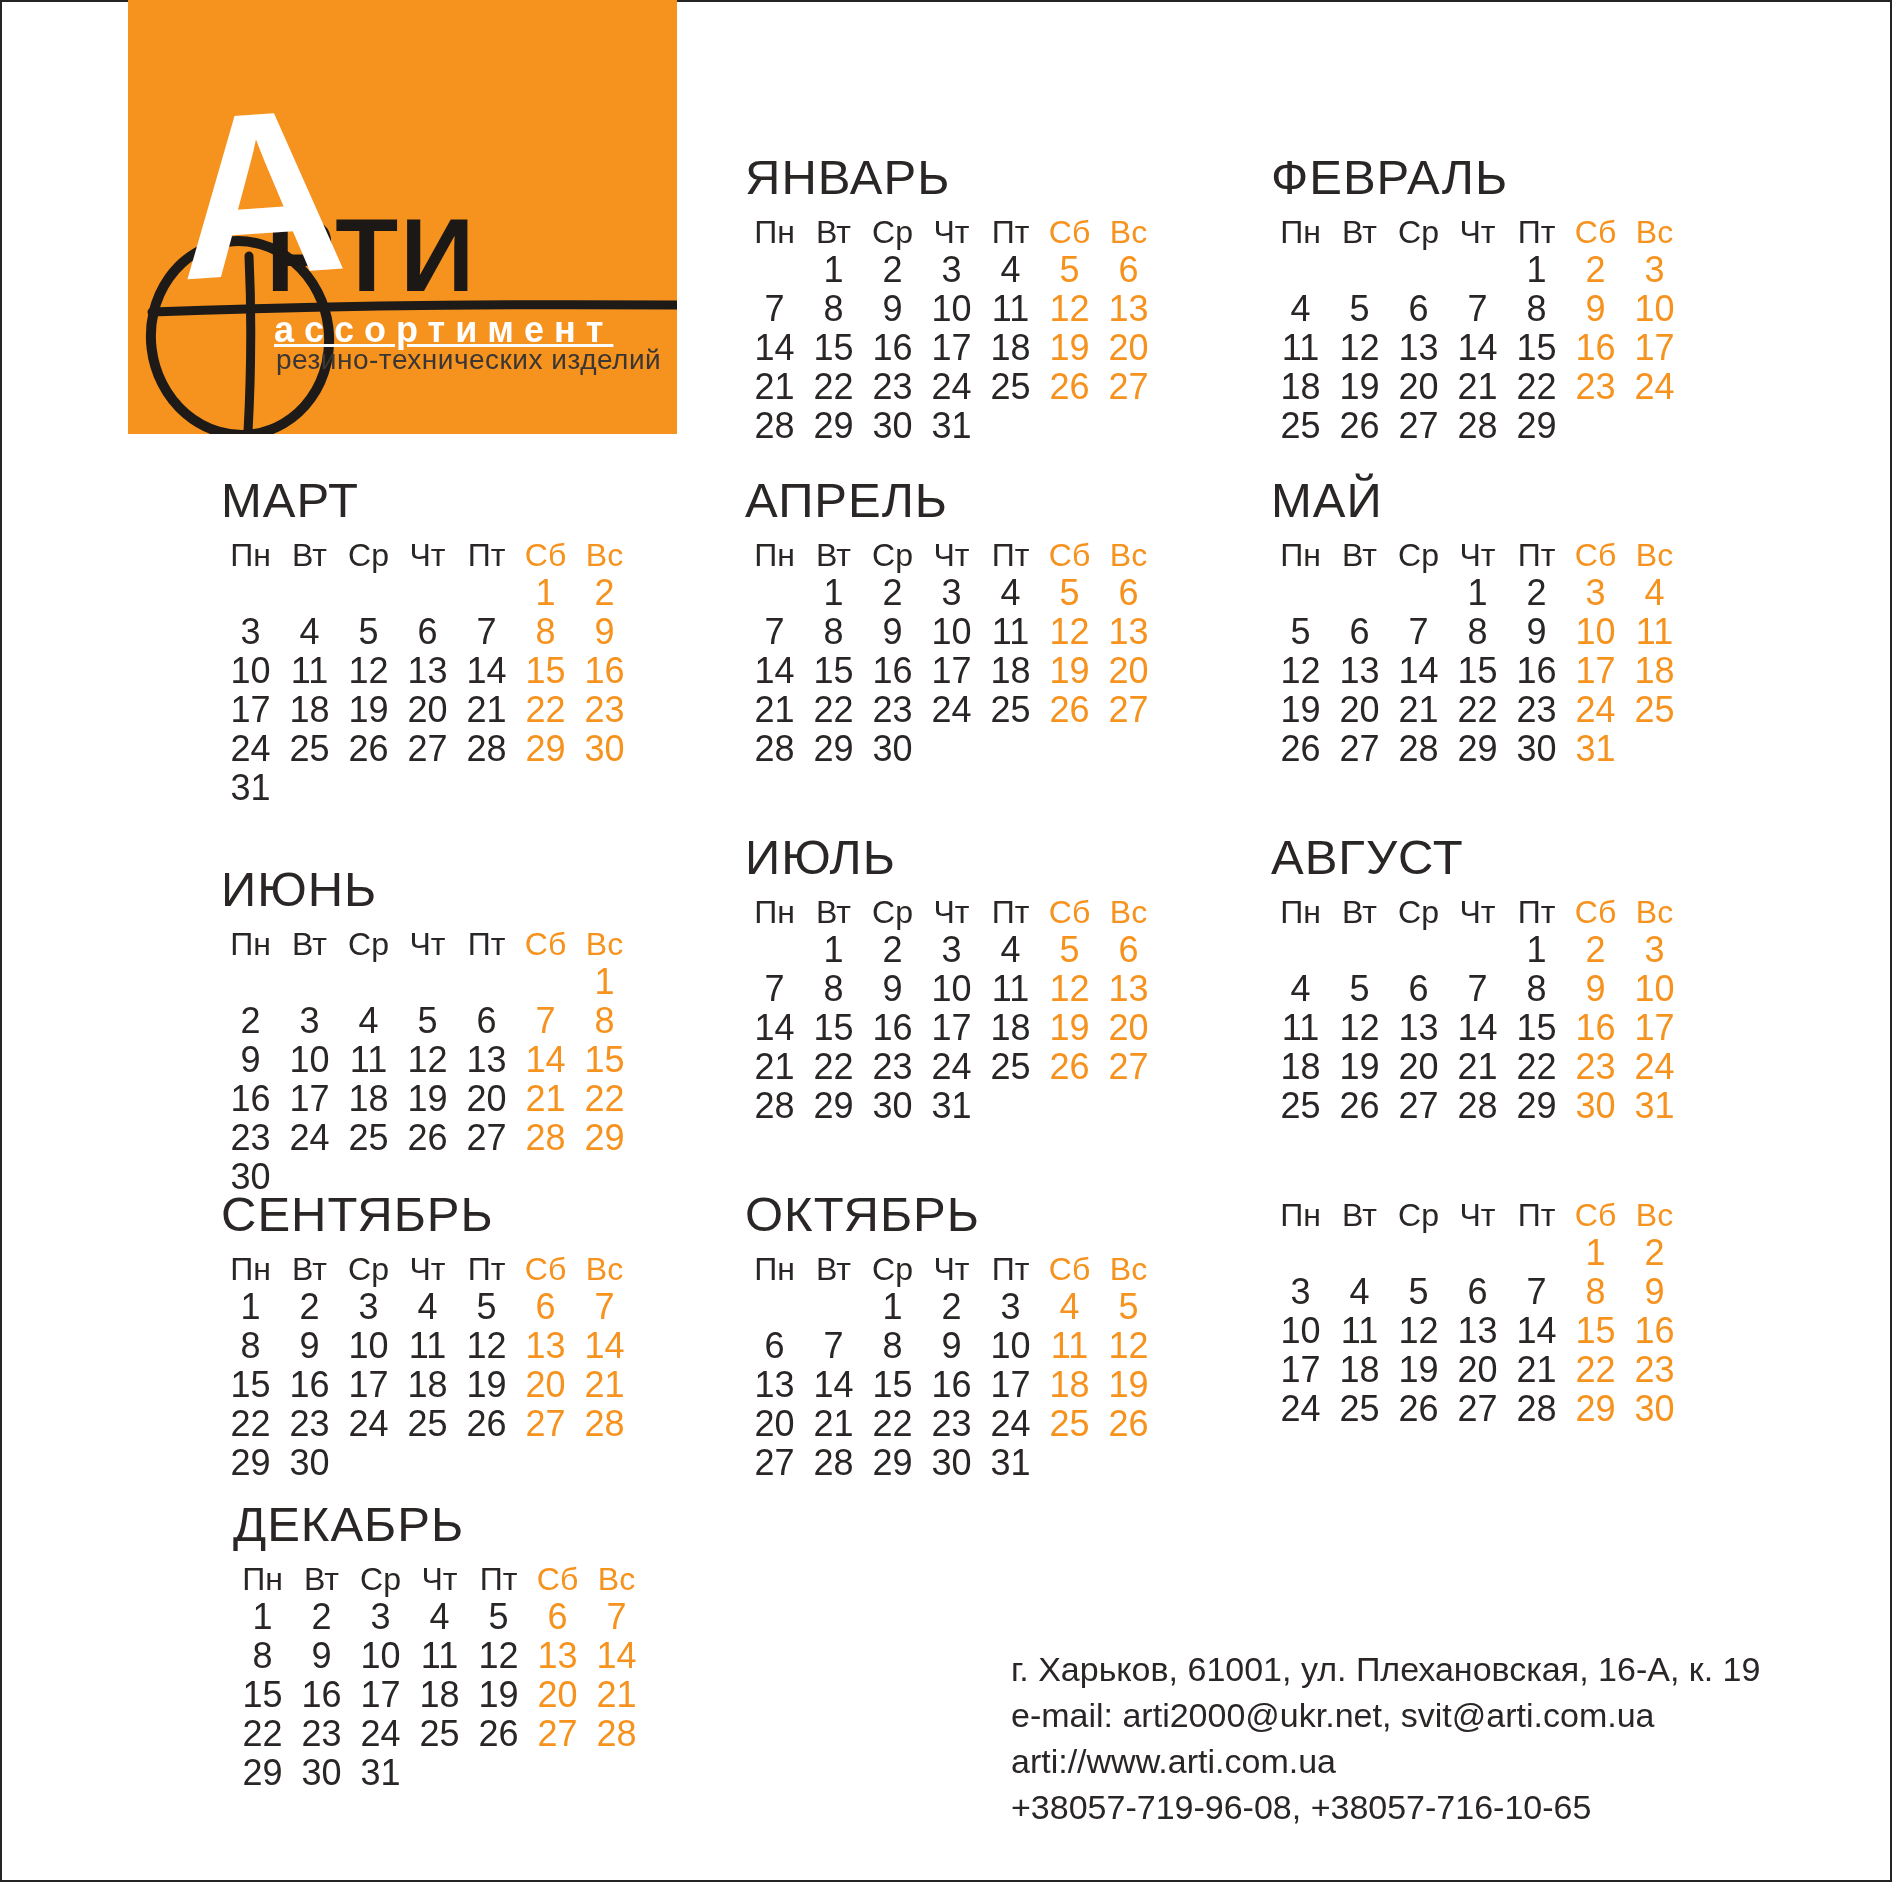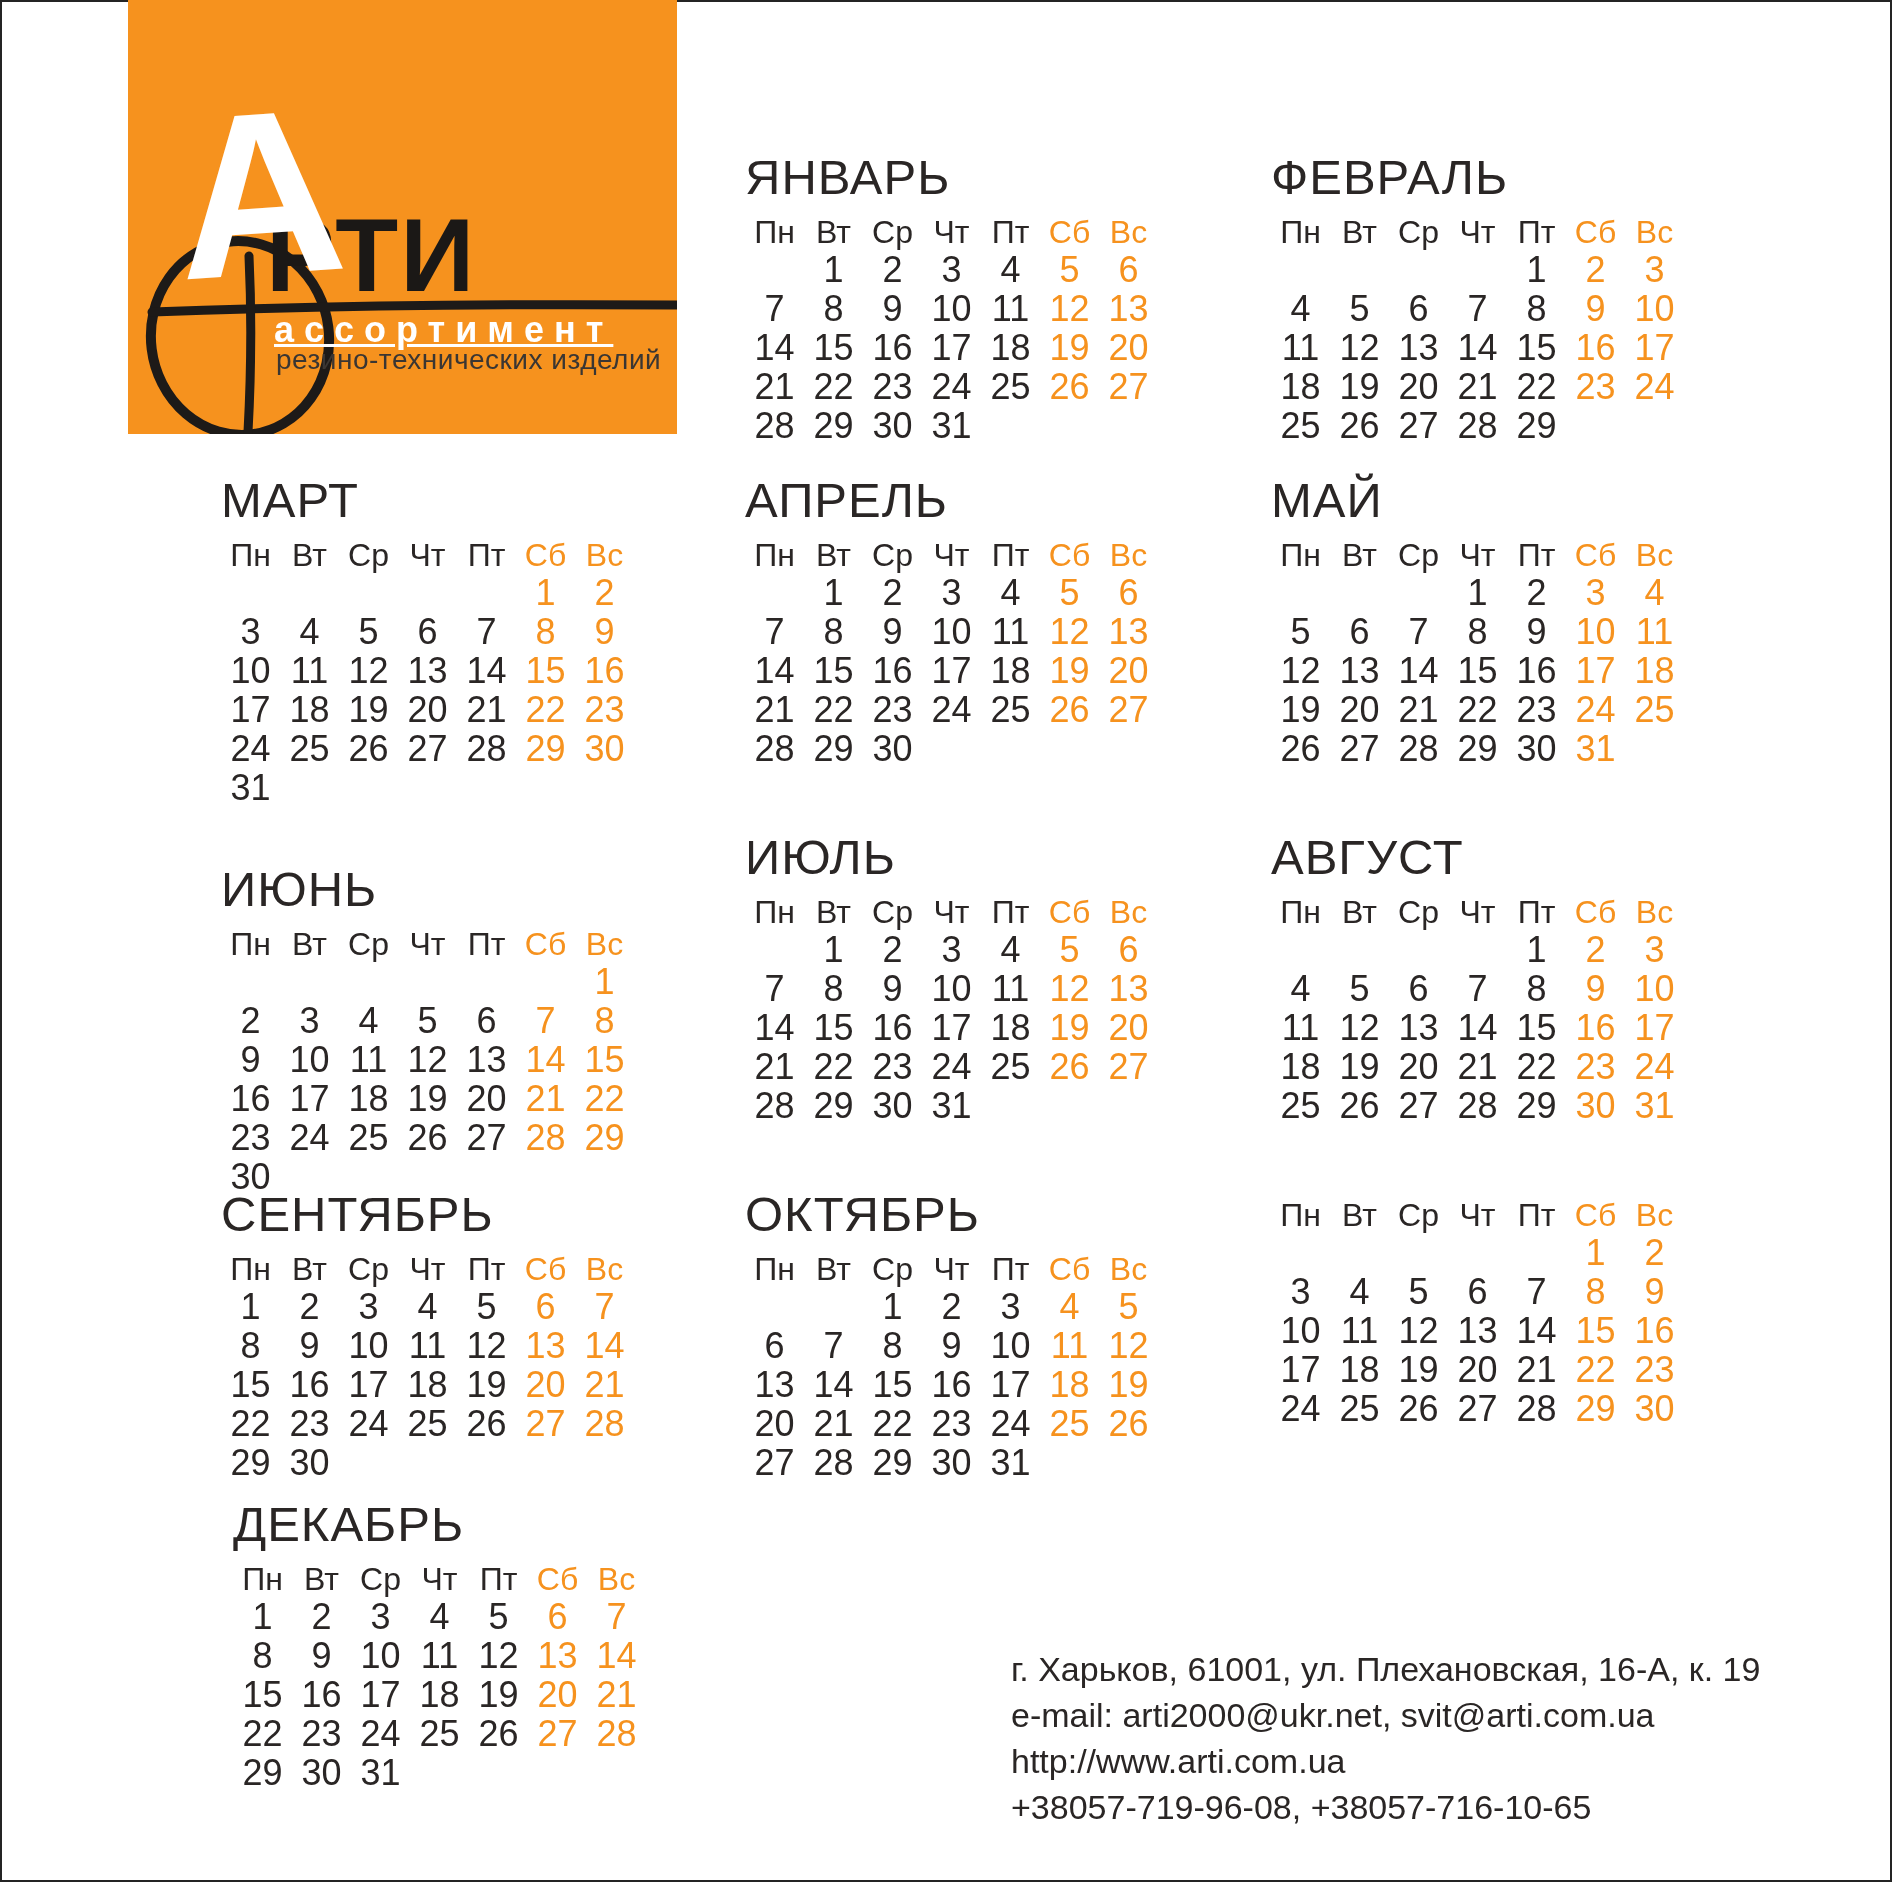--- a/index.html
+++ b/index.html
@@ -698,16 +698,16 @@
           <span class="m-cell"></span>
           <span class="m-cell we"></span>
           <span class="m-cell we"></span>
         </div>
       </div>
     </div>
 
   <div class="contact">
     <div>г. Харьков, 61001, ул. Плехановская, 16-А, к. 19</div>
     <div>e-mail: arti2000@ukr.net, svit@arti.com.ua</div>
-    <div>http://www.arti.com.ua</div>
+    <div>arti://www.arti.com.ua</div>
     <div>+38057-719-96-08, +38057-716-10-65</div>
   </div>
 </div>
 
 </body></html>

